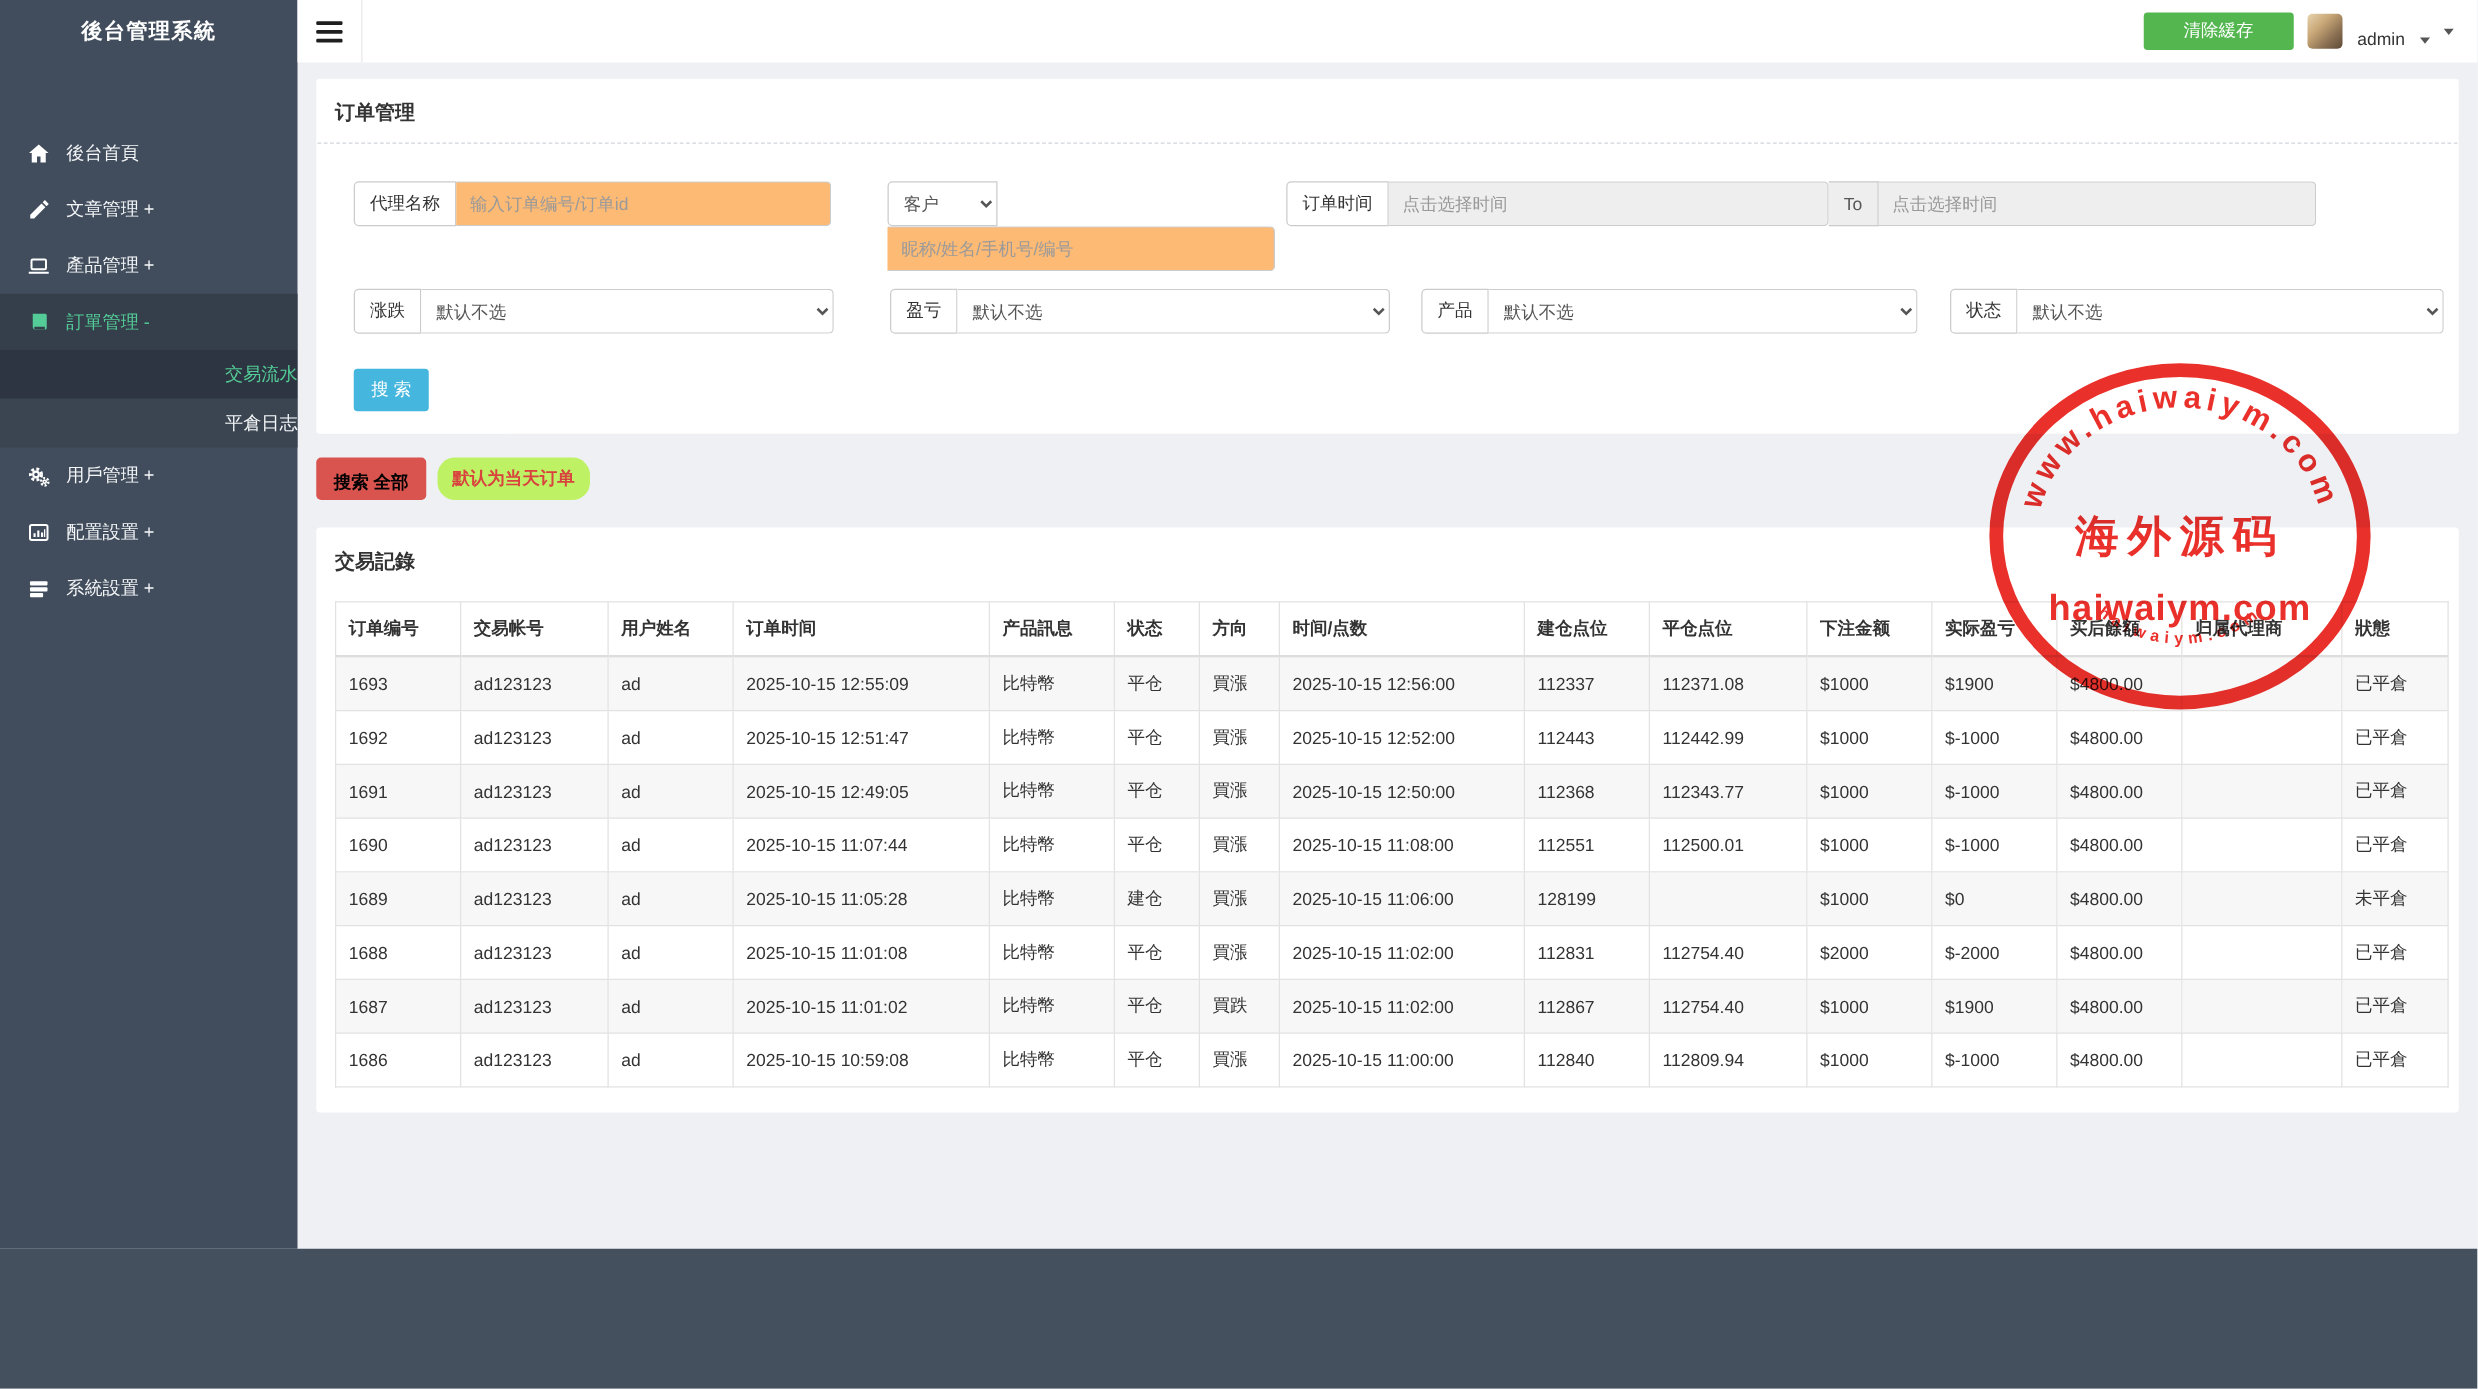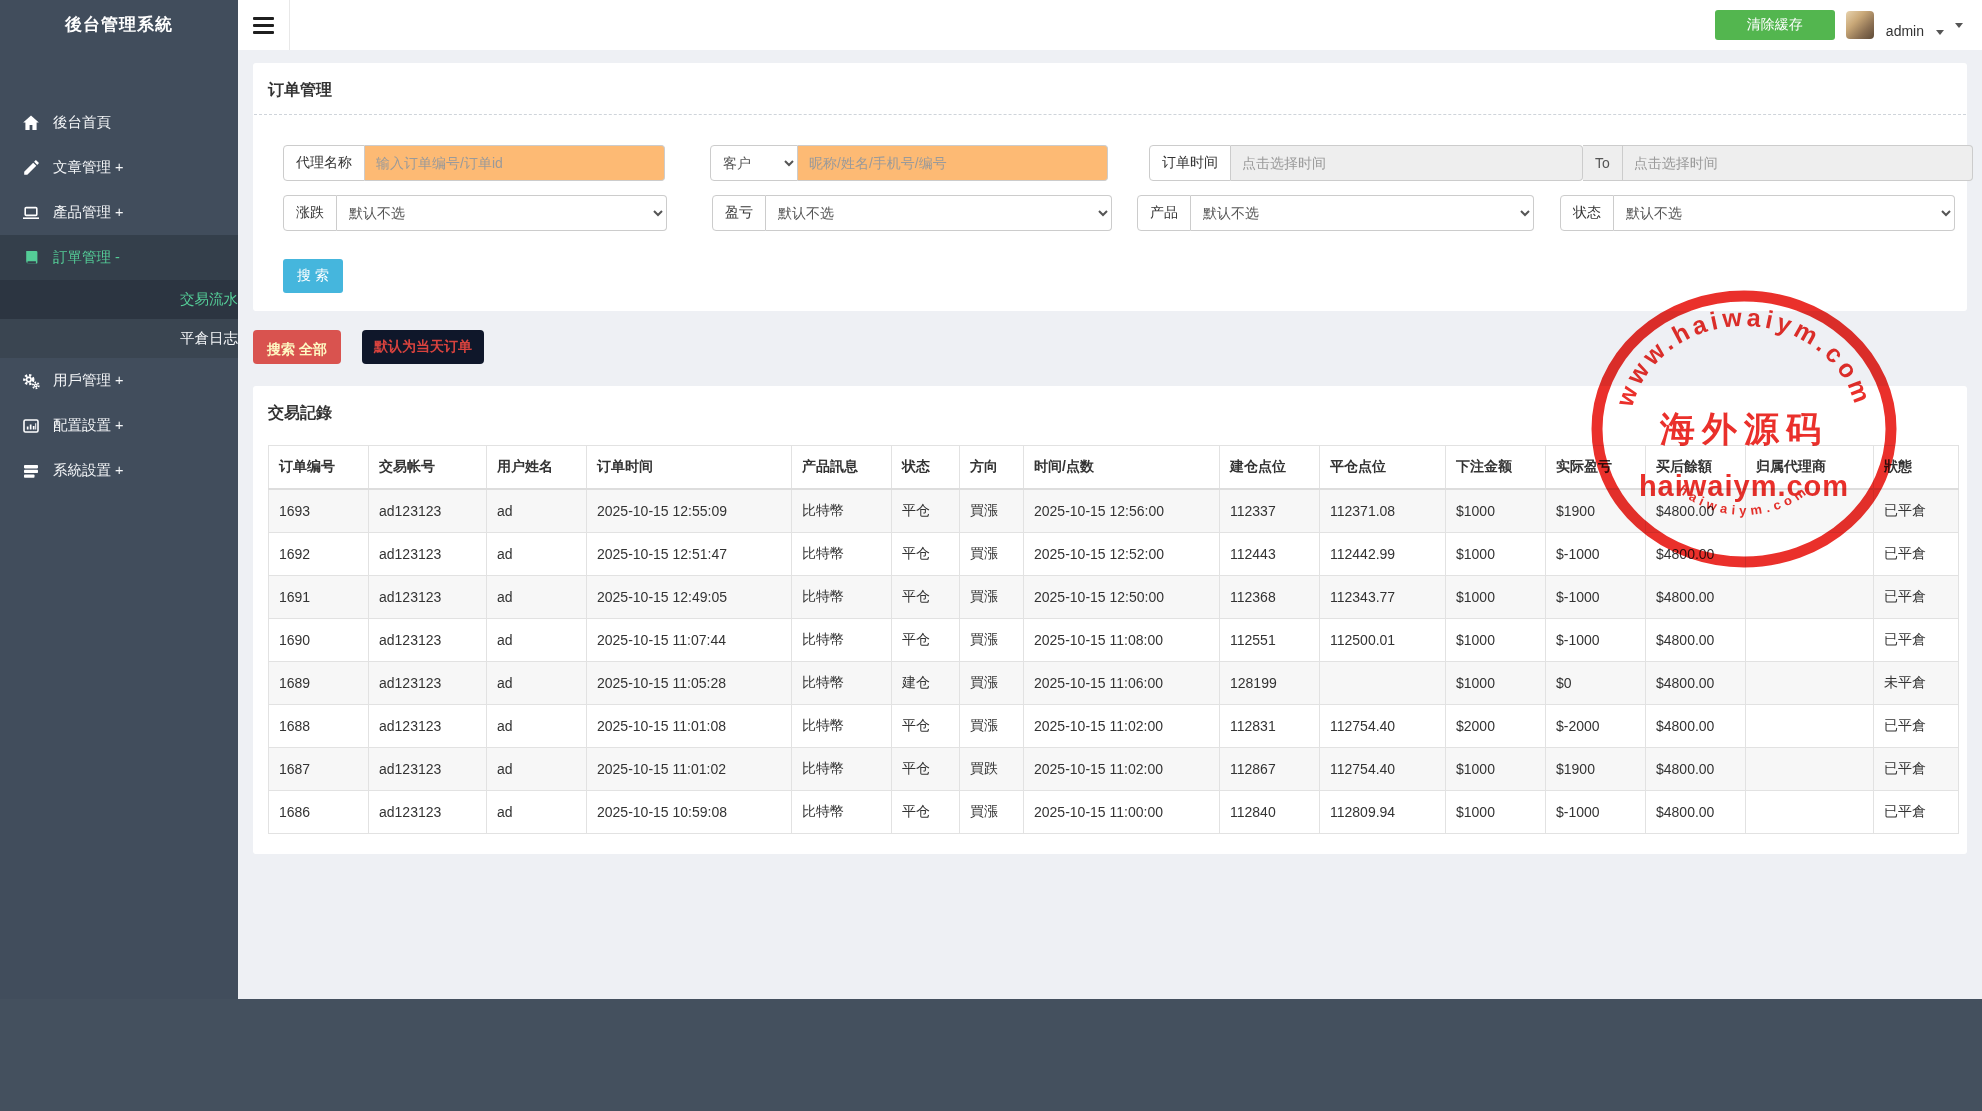--- a/index.html
+++ b/index.html
@@ -86,27 +86,27 @@
   .ig-select.first { border-left:1px solid #ccc; border-radius:4px 0 0 4px; }
 
   .btn-search {
     margin-top:14px; width:60px; height:34px; border:none; border-radius:3px;
     background:var(--accent-info); color:#fff; font-size:14px; cursor:pointer;
     font-family:inherit;
   }
 
   .action-row { display:flex; align-items:center; margin:19px 15px 0 15px; }
   .btn-search-all {
-    background:var(--accent-danger); color:#fef9c3; border:none; border-radius:4px;
+    background:var(--accent-danger); color:#000000; border:none; border-radius:4px;
     height:34px; padding:11px 14px; font-size:14px; font-weight:bold; cursor:pointer;
     font-family:inherit;
   }
   .note-chip {
-    margin-left:21px; background:#0f172a; color:#d9433e; font-weight:bold;
-    font-size:14px; padding:8px 12px; border-radius:4px;
+    margin-left:9px; background:#bef264; color:#d9433e; font-weight:bold;
+    font-size:14px; padding:8px 12px; border-radius:14px;
   }
 
   .records-panel { margin-top:22px; padding-bottom:20px; }
   .records-table-wrap { margin:8px 15px 0 15px; }
   table.records { width:100%; border-collapse:collapse; table-layout:fixed; }
   table.records th, table.records td {
     border:1px solid #e2e2e2; font-size:14px; text-align:left;
     padding:12px 10px; color:#333; overflow:hidden; white-space:nowrap;
   }
   table.records th { font-weight:bold; border-bottom:2px solid #ddd; background:#fff; }
@@ -223,21 +223,21 @@
   <div class="panel">
     <div class="panel-header">订单管理</div>
     <div class="panel-divider"></div>
     <div class="panel-body">
 
       <div class="form-row">
         <div class="input-group" style="margin-right:45px;">
           <span class="ig-addon">代理名称</span>
           <input class="ig-input" style="width: 300px;" placeholder="输入订单编号/订单id">
         </div>
-        <div class="input-group" style="margin-right:41px;">
+        <div class="input-group" style="margin-right:9px;flex-direction:column;">
           <select class="ig-select first" style="width:88px;">
             <option>客户</option>
           </select>
           <input class="ig-input" style="width: 310px;" placeholder="昵称/姓名/手机号/编号">
         </div>
         <div class="input-group">
           <span class="ig-addon">订单时间</span>
           <input class="ig-input gray" style="width: 352px;" placeholder="点击选择时间">
           <span class="ig-addon mid">To</span>
           <input class="ig-input gray" style="width: 350px;" placeholder="点击选择时间">

